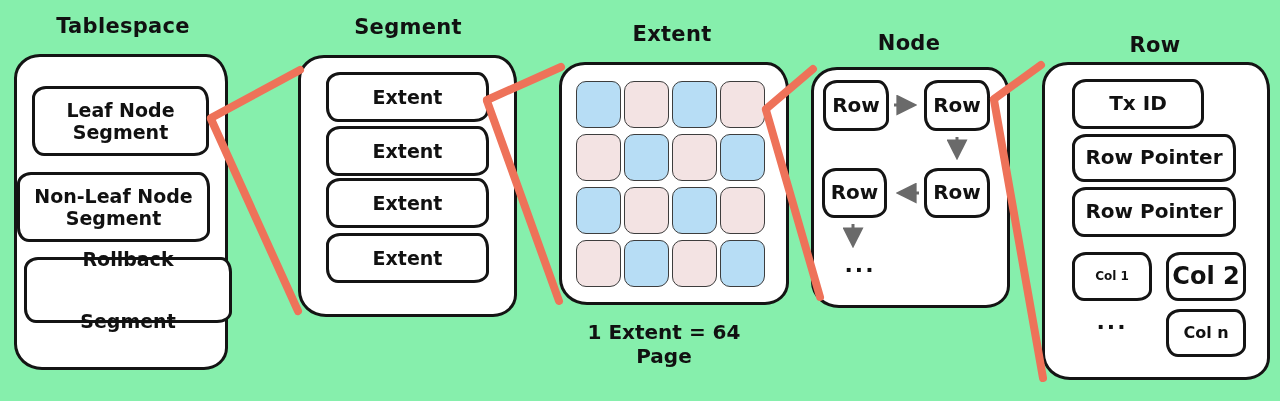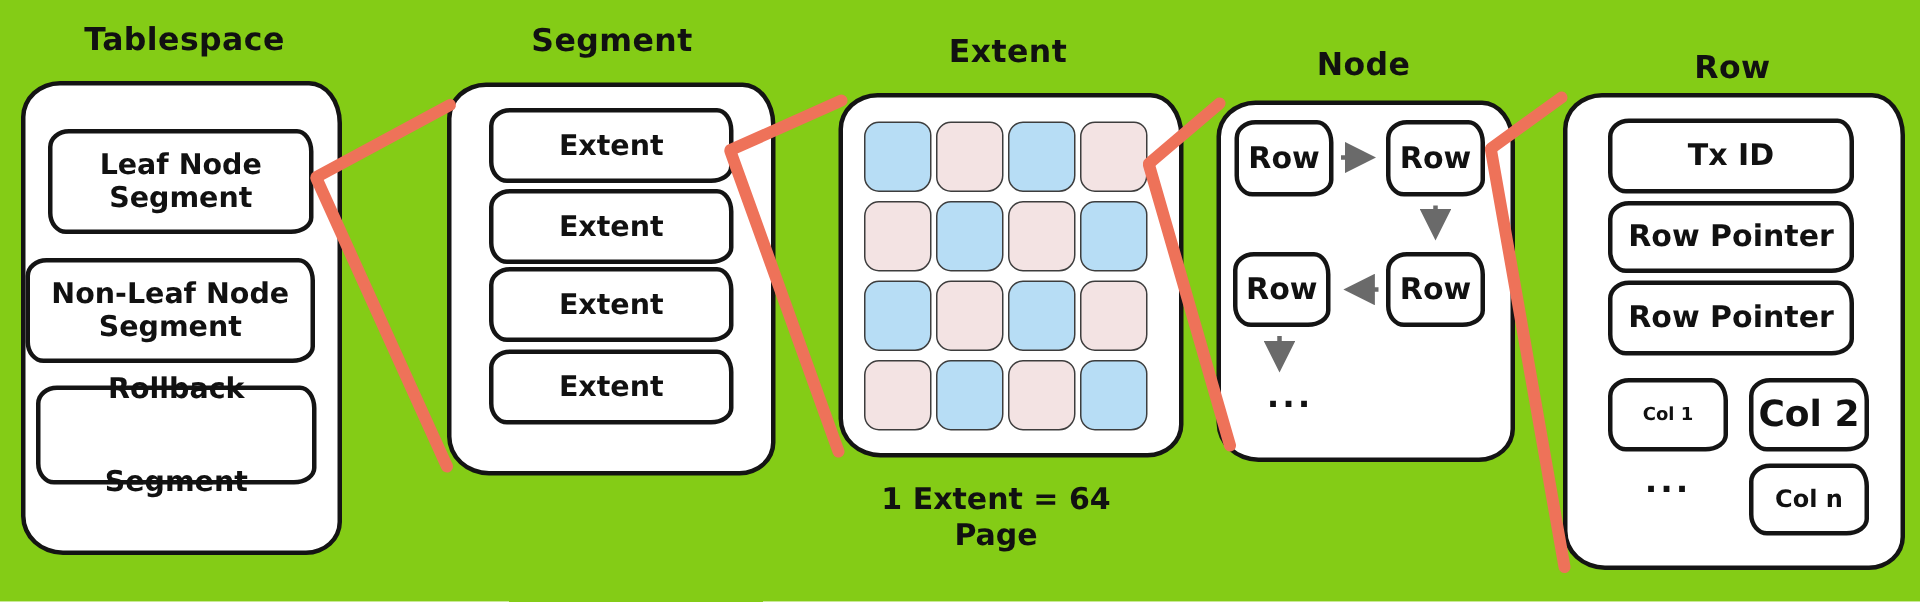--- a/index.html
+++ b/index.html
@@ -1,20 +1,20 @@
 <!DOCTYPE html>
 <html><head>
 <meta charset="utf-8">
 <style>
   html, body { margin: 0; padding: 0; background: #ffffff; }
   .canvas {
     position: relative;
     width: 1280px;
     height: 401px;
-    background: #84cc16;
+    background: #86efac;
     font-family: "DejaVu Sans", sans-serif;
     overflow: hidden;
     color: #111;
   }
   .title {
     position: absolute;
     text-align: center;
     font-weight: 700;
     font-size: 21px;
     letter-spacing: 0.3px;
@@ -92,21 +92,21 @@
 
   <div class="obox" style="left:14px; top:54px; width:214px; height:316px;">
     <div class="ibox" style="left:15px; top:29px; width:177px; height:70px;">
       <span class="l">Leaf Node</span>
       <span class="l">Segment</span>
     </div>
     <div class="ibox" style="left:0; top:115px; width:193px; height:70px;">
       <span class="l">Non-Leaf Node</span>
       <span class="l">Segment</span>
     </div>
-    <div class="ibox" style="left:7px; top:200px; width:187px; height:66px;gap:40px;">
+    <div class="ibox" style="left:7px; top:200px; width:208px; height:66px;gap:40px;">
       <span class="l">Rollback</span>
       <span class="l">Segment</span>
     </div>
   </div>
 
   <div class="obox" style="left:298px; top:55px; width:219px; height:262px;">
     <div class="ibox" style="left:25px; top:14px; width:163px; height:50px;">
       <span>Extent</span>
     </div>
     <div class="ibox" style="left:25px; top:68px; width:163px; height:50px;">
@@ -152,21 +152,21 @@
     <div class="ibox" style="left:8px; top:98px; width:65px; height:50px; font-size:20px;">
       <span>Row</span>
     </div>
     <div class="ibox" style="left:110px; top:98px; width:66px; height:50px; font-size:20px;">
       <span>Row</span>
     </div>
     <div class="ellipsis" style="left:26px; top:182px; width:40px;">...</div>
   </div>
 
   <div class="obox" style="left:1042px; top:62px; width:228px; height:318px;">
-    <div class="ibox" style="left:27px; top:14px; width:164px; height:50px; font-size:20px;">
+    <div class="ibox" style="left:27px; top:14px; width:132px; height:50px; font-size:20px;">
       <span>Tx ID</span>
     </div>
     <div class="ibox" style="left:27px; top:69px; width:164px; height:48px; font-size:20px;">
       <span>Row Pointer</span>
     </div>
     <div class="ibox" style="left:27px; top:122px; width:164px; height:50px; font-size:20px;">
       <span>Row Pointer</span>
     </div>
     <div class="ibox" style="left:27px; top:187px; width:80px; height:49px; font-size:12px;">
       <span>Col 1</span>

